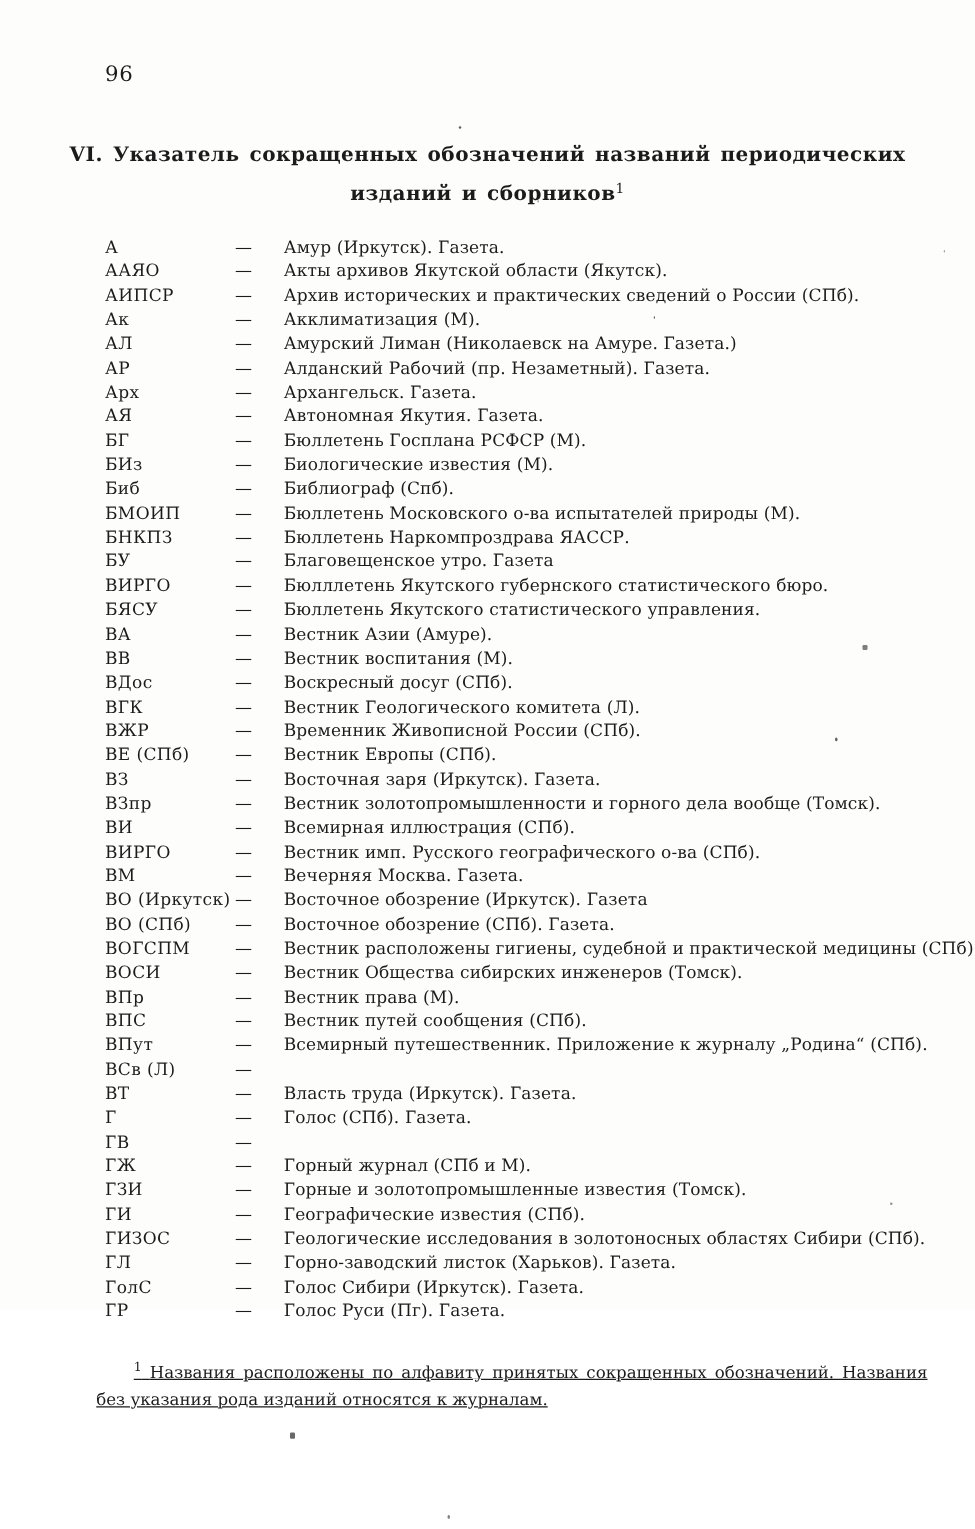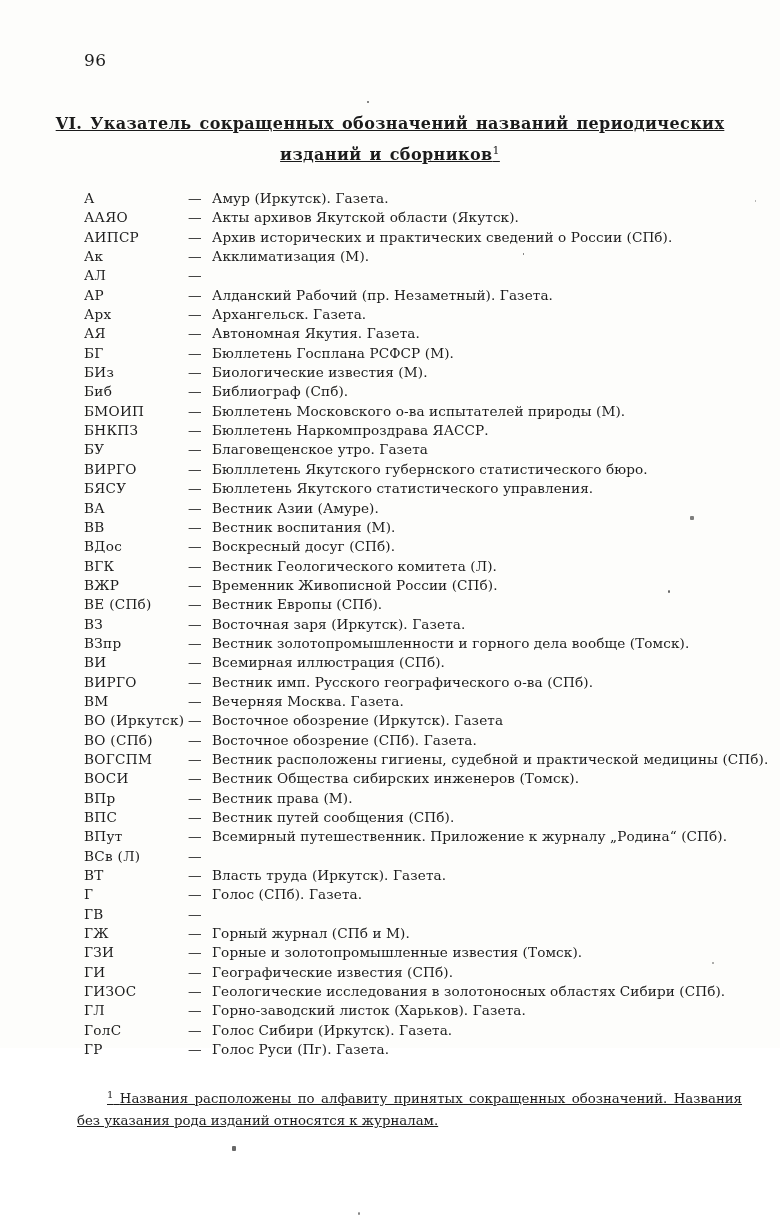--- a/index.html
+++ b/index.html
@@ -31,21 +31,20 @@
     position: absolute;
     top: 110px;
     left: 40px;
     right: 40px;
     text-align: center;
     font-weight: bold;
     font-size: 16px;
     line-height: 27px;
     letter-spacing: 0.4px;
     word-spacing: 2px;
-    text-decoration: underline;
   }
   .doc-title sup {
     font-weight: normal;
     font-size: 11px;
   }
   .abbr-list {
     position: absolute;
     top: 189px;
     left: 84px;
     right: 24px;
@@ -60,20 +59,21 @@
   .abbr {
     white-space: nowrap;
     letter-spacing: 0.3px;
   }
   .dash {
     text-align: left;
   }
   .desc {
     white-space: nowrap;
     letter-spacing: 0.1px;
+    margin-left: 15px;
   }
   .footnote {
     position: absolute;
     top: 1084px;
     left: 77px;
     right: 38px;
     font-size: 13.3px;
     line-height: 21.5px;
     text-indent: 30px;
     text-align: justify;
@@ -131,20 +131,21 @@
         <span class="desc">Архив исторических и практических сведений о России (СПб).</span>
       </div>
       <div class="row">
         <span class="abbr">Ак</span>
         <span class="dash">—</span>
         <span class="desc">Акклиматизация (М).</span>
       </div>
       <div class="row">
         <span class="abbr">АЛ</span>
         <span class="dash">—</span>
+        <span class="desc">Амурский Лиман (Николаевск на Амуре. Газета.)</span>
       </div>
       <div class="row">
         <span class="abbr">АР</span>
         <span class="dash">—</span>
         <span class="desc">Алданский Рабочий (пр. Незаметный). Газета.</span>
       </div>
       <div class="row">
         <span class="abbr">Арх</span>
         <span class="dash">—</span>
         <span class="desc">Архангельск. Газета.</span>

